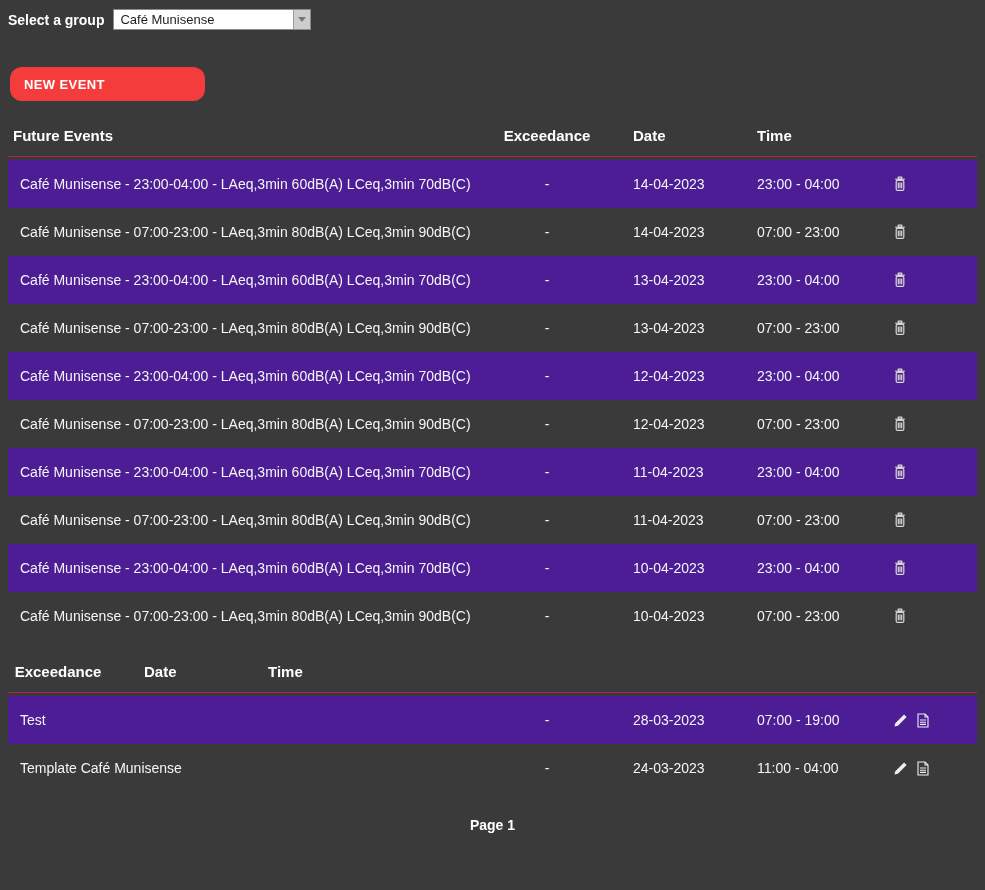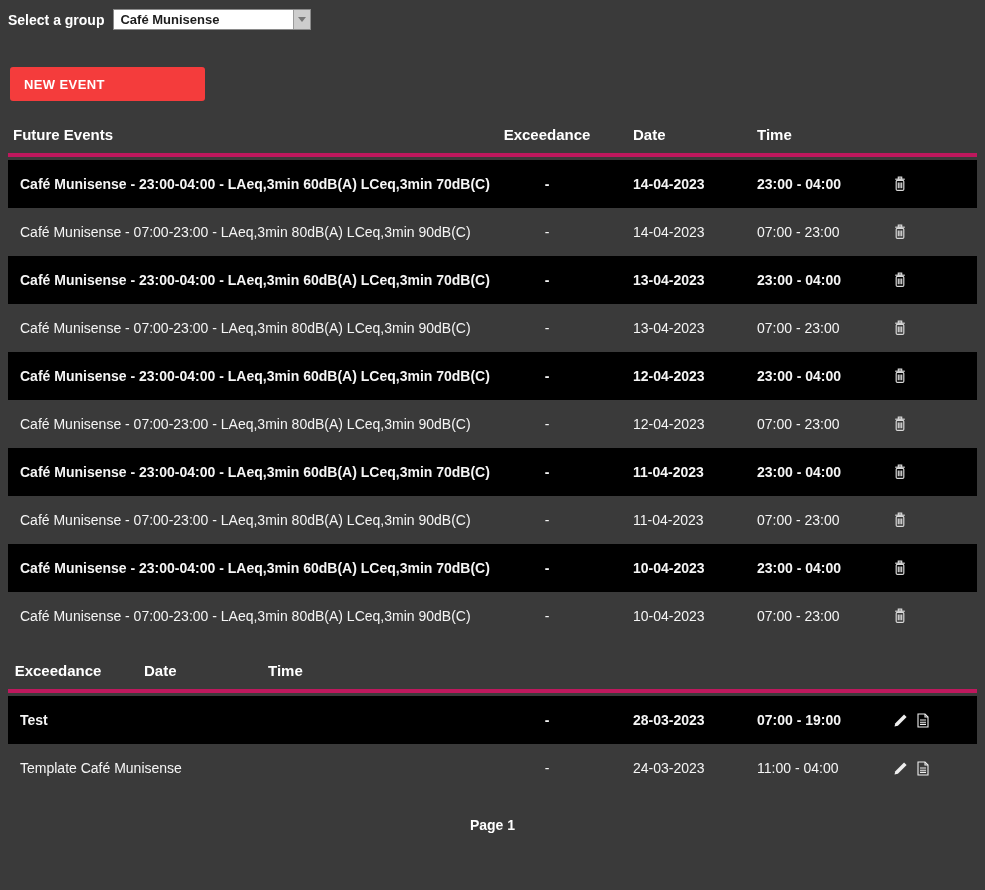--- a/index.html
+++ b/index.html
@@ -16,55 +16,55 @@
   
   .selector-bar { display: flex; align-items: center; padding: 9px 8px 0 8px; gap: 9px; }
   .selector-label { font-size: 14px; font-weight: 700; color: #ffffff; }
   .select {
     width: 198px; height: 21px;
     background: #ffffff; border: 1px solid #8a8a8a;
     display: flex; align-items: stretch; cursor: pointer;
   }
   .select-value {
     flex: 1; font-size: 13px; color: #1d1d1d;
-    padding-left: 6px; line-height: 19px; white-space: nowrap; overflow: hidden; font-weight: bold;
+    padding-left: 6px; line-height: 19px; white-space: nowrap; overflow: hidden;
   }
   .select-arrow {
     width: 17px; background: #cdcdcd; border-left: 1px solid #9b9b9b;
     display: flex; align-items: center; justify-content: center;
   }
   .select-arrow .tri {
     width: 0; height: 0;
     border-left: 4px solid transparent; border-right: 4px solid transparent;
     border-top: 5px solid #777777;
   }
 
   
   .toolbar { margin: 37px 10px 0; }
   .toolbar-row { display: flex; gap: 4px; margin-bottom: 5px; }
   .btn {
     width: 195px; height: 34px;
-    background: #f43c3c; border: none; border-radius: 3px;
+    background: #f43c3c; border: none; border-radius: 12px;
     color: #ffffff; font-family: inherit; font-size: 13px; font-weight: 700;
     letter-spacing: 0.4px; text-transform: uppercase;
     display: flex; align-items: center; padding: 0 0 0 14px;
     cursor: pointer; white-space: nowrap;
   }
   .btn .btn-icon { margin-right: 8px; display: inline-flex; }
 
   
   .table-section { margin: 14px 8px 0; }
   .thead {
     display: flex; align-items: center; height: 42px;
-    border-bottom: 4px solid #be185d;
+    border-bottom: 1px solid #be185d;
     font-size: 15px; font-weight: 700; color: #ffffff;
   }
   .tbody { padding-top: 3px; }
   .trow { display: flex; align-items: center; height: 48px; font-size: 14px; color: #f5f5f5; }
-  .trow.light { background: #000000; font-weight: bold; }
+  .trow.light { background: #4c1d95; }
 
   .c-name { flex: 1; white-space: nowrap; overflow: hidden; }
   .thead .c-name { padding-left: 5px; }
   .trow  .c-name { padding-left: 12px; }
   .c-exc  { width: 100px; text-align: center; }
   .c-date { width: 124px; margin-left: 36px; }
   .c-time { width: 124px; }
   .c-act  { width: 96px; display: flex; align-items: center; gap: 9px; padding-left: 12px; }
 
   .icon-btn { display: inline-flex; cursor: pointer; background: none; border: none; padding: 0; }

